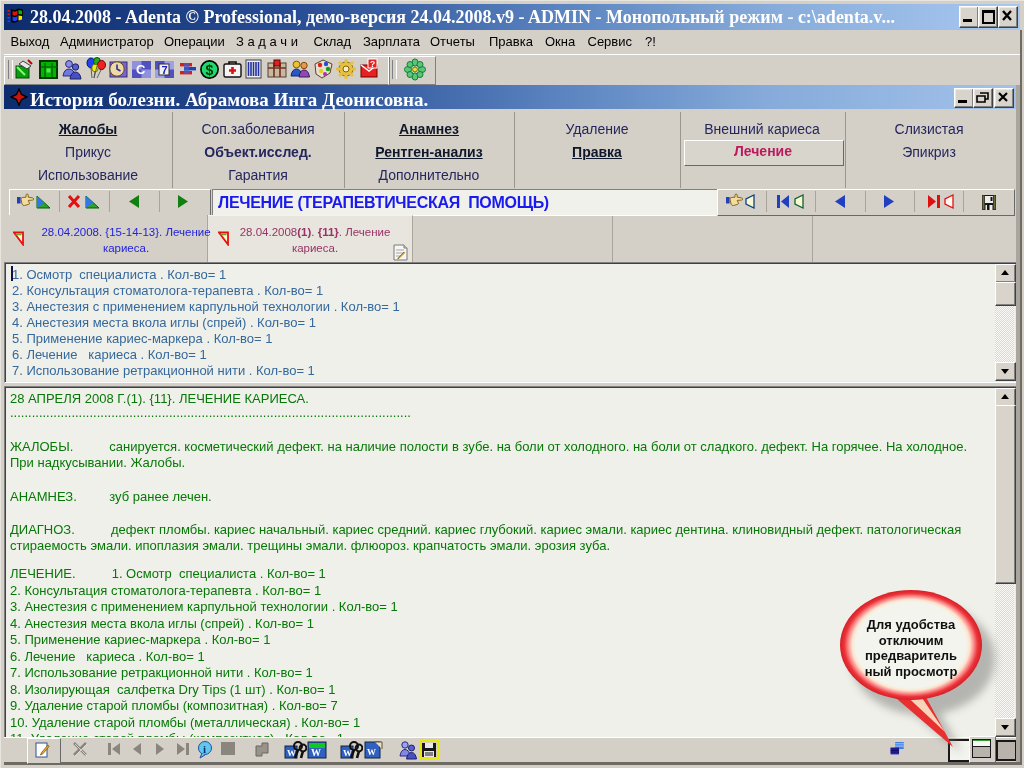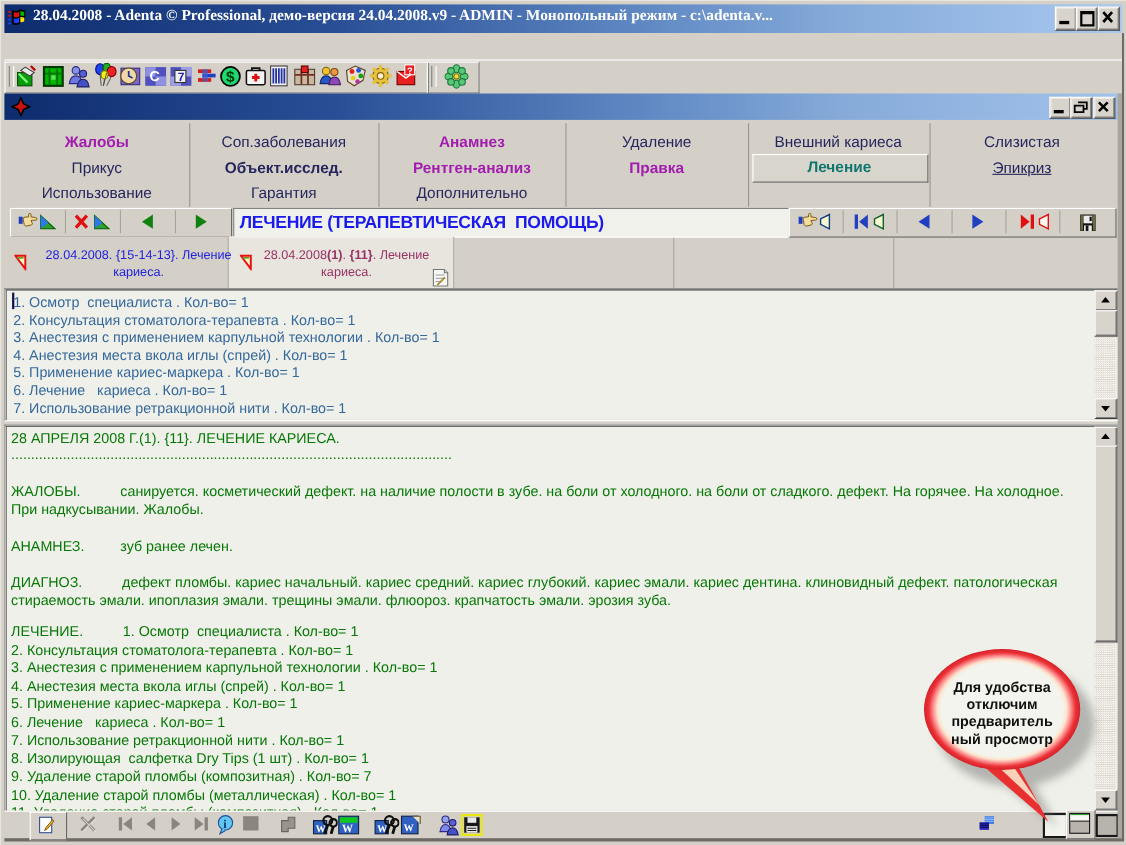--- a/index.html
+++ b/index.html
@@ -2,35 +2,35 @@
 <html><head>
 <meta charset="utf-8">
 <style>
   html,body{margin:0;padding:0;width:1024px;height:768px;overflow:hidden;
     font-family:"Liberation Sans",sans-serif;background:#d4d0c8;}
   .abs{position:absolute;}
   #stage{position:relative;width:1024px;height:768px;background:#d4d0c8;}
   .titlebar{left:4px;top:4px;width:1016px;height:26px;
     background:linear-gradient(to right,#0d2c6e 0%,#2a4f96 30%,#5b84c0 55%,#86abda 75%,#a8c8f0 100%);}
   .titletext{left:30px;top:7px;font-family:"Liberation Serif",serif;font-weight:bold;
-    font-size:14px;color:#ffffff;white-space:nowrap;}
+    font-size:18px;color:#ffffff;white-space:nowrap;}
   .menubar{left:0;top:30px;width:1020px;height:24px;}
   .menuitem{position:absolute;top:3.5px;font-size:13px;color:#000;}
   .tbpanel{border-top:1px solid #ffffff;border-left:1px solid #ffffff;
     border-right:1px solid #808080;border-bottom:1px solid #808080;}
   .childbar{left:4px;top:85px;width:1016px;height:24px;
     background:linear-gradient(to right,#0d2c6e 0%,#2a4f96 30%,#5b84c0 55%,#86abda 75%,#a2c2ea 100%);}
   .childtext{left:30px;top:89px;font-family:"Liberation Serif",serif;font-weight:bold;
     font-size:19px;color:#ffffff;white-space:nowrap;}
   .winbtn{position:absolute;background:#d8d4cc;
     border-top:1px solid #ffffff;border-left:1px solid #ffffff;
     border-right:1px solid #404040;border-bottom:1px solid #404040;
     box-shadow:inset -1px -1px 0 #808080, inset 1px 1px 0 #ece9e2;}
   .tablabel{position:absolute;font-size:14px;color:#26265e;text-align:center;white-space:nowrap;transform:translateX(-50%);}
-  .tabpurp{color:#a21caf;font-weight:bold;}
+  .tabpurp{color:#0f172a;font-weight:bold;text-decoration:underline;}
   .vsep{position:absolute;width:1px;background:#9a968e;}
   .cellsep{position:absolute;width:1px;background:#a8a49c;}
   .navpanel{position:absolute;background:#d4d0c8;
     border-top:1px solid #ffffff;border-left:1px solid #ffffff;
     border-right:1px solid #696969;border-bottom:1px solid #696969;}
   .sunken2{border:1px solid;border-color:#808080 #ffffff #ffffff #808080;
     box-shadow:inset 1px 1px 0 #404040, inset -1px -1px 0 #ece9e2;}
   .listbox{background:#eff0e9;}
   .listline{position:absolute;left:12px;font-size:13px;color:#36689c;white-space:nowrap;}
   .docline{position:absolute;left:10px;font-size:13px;color:#077807;white-space:nowrap;}
@@ -73,20 +73,33 @@
     </div>
   <div class="winbtn" style="left:978px;top:6px;width:18px;height:20px;">
       <div style="position:absolute;left:3px;top:3px;width:9px;height:9px;border:2px solid #000;border-top-width:3px;"></div>
     </div>
   <div class="winbtn" style="left:998px;top:6px;width:18px;height:20px;">
     <svg width="18" height="19">
         <path d="M4 4 L12 13 M12 4 L4 13" stroke="#000" stroke-width="2.4"></path>
       </svg>
   </div>
 
+  <div class="abs menubar">
+    <div class="menuitem" style="left:10.5px;">Выход</div>
+    <div class="menuitem" style="left:60px;">Администратор</div>
+    <div class="menuitem" style="left:164px;">Операции</div>
+    <div class="menuitem" style="left:236px;">З а д а ч и</div>
+    <div class="menuitem" style="left:313.5px;">Склад</div>
+    <div class="menuitem" style="left:363px;">Зарплата</div>
+    <div class="menuitem" style="left:430px;">Отчеты</div>
+    <div class="menuitem" style="left:489px;">Правка</div>
+    <div class="menuitem" style="left:545px;">Окна</div>
+    <div class="menuitem" style="left:587.5px;">Сервис</div>
+    <div class="menuitem" style="left:645px;">?!</div>
+  </div>
 
   <div class="abs" style="left:4px;top:54px;width:1016px;height:30px;border-top:1px solid #ffffff;"></div>
   <div class="abs tbpanel" style="left:4px;top:56px;width:384px;height:27px;"></div>
   <div class="abs tbpanel" style="left:388px;top:56px;width:46px;height:27px;"></div>
   <div class="abs" style="left:8px;top:60px;width:3px;height:19px;border-left:1px solid #808080;border-right:1px solid #fff;"></div>
   <div class="abs" style="left:392px;top:60px;width:3px;height:19px;border-left:1px solid #808080;border-right:1px solid #fff;"></div>
   <div id="toolbar1">
 
     <svg class="abs" style="left:14px;top:59px" width="21" height="21" viewBox="0 0 21 21">
       <rect x="2" y="7" width="13" height="12" fill="#0a9c0a" stroke="#044a04"></rect>
@@ -209,20 +222,21 @@
         <ellipse cx="16" cy="16.5" rx="3" ry="3"></ellipse>
       </g>
       <circle cx="11" cy="11.5" r="2.4" fill="#e8e040" stroke="#807800"></circle>
     </svg>
   </div>
 
   <div class="abs childbar"></div>
   <svg class="abs" style="left:10px;top:88px;" width="18" height="18" viewBox="0 0 18 18">
     <path d="M9 1 L11.5 6.5 L17 9 L11.5 11.5 L9 17 L6.5 11.5 L1 9 L6.5 6.5 Z" fill="#cc1111" stroke="#000" stroke-width="1.4"></path>
   </svg>
+  <div class="abs childtext">История болезни. Абрамова Инга Деонисовна.</div>
   <div class="winbtn" style="left:954px;top:88px;width:18px;height:18px;">
       <div style="position:absolute;left:3px;top:11px;width:9px;height:3px;background:#000;"></div>
     </div>
   <div class="winbtn" style="left:973px;top:88px;width:18px;height:18px;">
     <svg width="18" height="18">
         <path d="M6 4 h8 v6 h-3 M3 7 h8 v6 h-8 z" fill="none" stroke="#000" stroke-width="1.6"></path>
       </svg>
   </div>
   <div class="winbtn" style="left:994px;top:88px;width:18px;height:18px;">
     <svg width="18" height="18">
@@ -243,23 +257,23 @@
     <div class="tablabel" style="left:258px;top:144px;font-weight:bold;">Объект.исслед.</div>
     <div class="tablabel" style="left:258px;top:167px;">Гарантия</div>
     <div class="tablabel tabpurp" style="left:429px;top:121px;">Анамнез</div>
     <div class="tablabel tabpurp" style="left:429px;top:144px;">Рентген-анализ</div>
     <div class="tablabel" style="left:429px;top:167px;">Дополнительно</div>
     <div class="tablabel" style="left:597px;top:121px;">Удаление</div>
     <div class="tablabel tabpurp" style="left:597px;top:144px;">Правка</div>
     <div class="tablabel" style="left:762px;top:121px;">Внешний кариеса</div>
     <div class="abs" style="left:684px;top:140px;width:158px;height:24px;background:#d8d5cd;
       border-top:1px solid #ffffff;border-left:1px solid #ffffff;border-right:1px solid #696969;border-bottom:1px solid #696969;"></div>
-    <div class="tablabel" style="left:763px;top:143px;color:#0f766e;font-weight:bold;">Лечение</div>
+    <div class="tablabel" style="left:763px;top:143px;color:#be185d;font-weight:bold;">Лечение</div>
     <div class="tablabel" style="left:929px;top:121px;">Слизистая</div>
-    <div class="tablabel" style="left:929px;top:144px;text-decoration:underline;">Эпикриз</div>
+    <div class="tablabel" style="left:929px;top:144px;">Эпикриз</div>
   </div>
 
   <div id="navrow">
 
     <div class="navpanel" style="left:9px;top:189px;width:200px;height:25px;"></div>
     <div class="cellsep" style="left:59px;top:191px;height:21px;"></div>
     <div class="cellsep" style="left:109px;top:191px;height:21px;"></div>
     <div class="cellsep" style="left:159px;top:191px;height:21px;"></div>
     <svg class="abs" style="left:16px;top:191px" width="36" height="20" viewBox="0 0 36 20">
       <rect x="1" y="6" width="3.6" height="6.5" fill="#2040c0"></rect>

